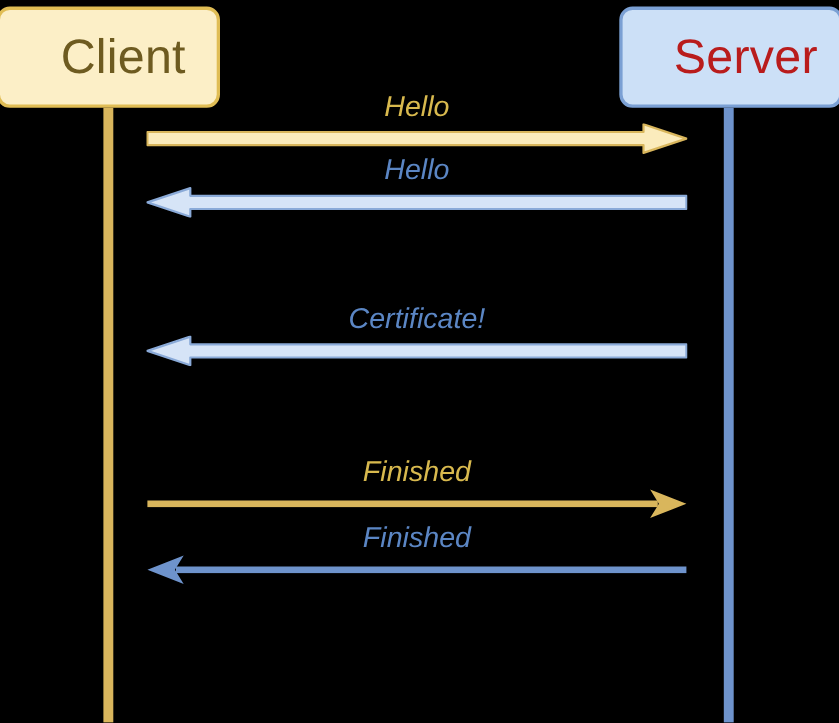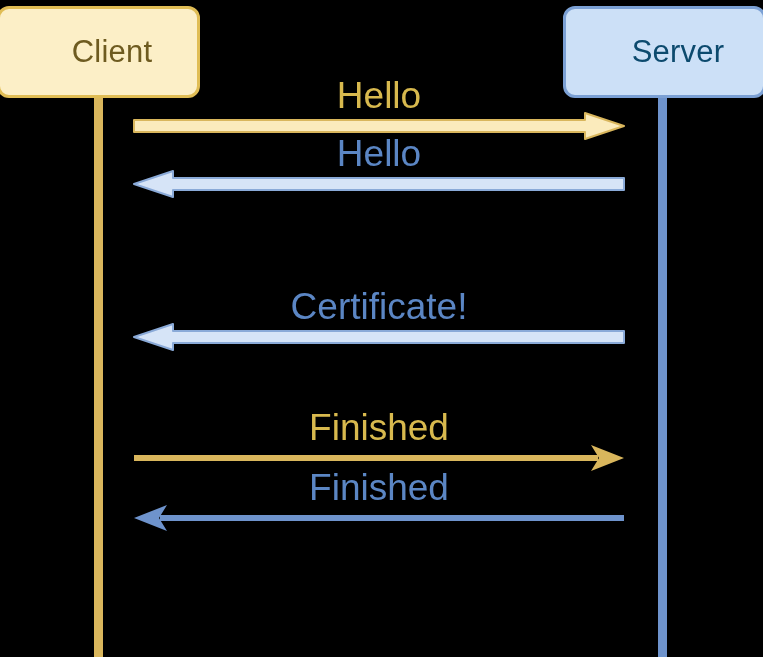--- a/index.html
+++ b/index.html
@@ -21,38 +21,38 @@
     position: absolute;
     top: 6px;
     height: 92px;
     border-radius: 12px;
     box-sizing: border-box;
     display: flex;
     align-items: center;
     justify-content: center;
   }
   .actor-label {
-    font-size: 31px;
+    font-size: 44px;
     letter-spacing: 0.2px;
     margin-left: 27px;
   }
   #client-box {
     left: -3px;
     width: 203px;
     background: #FCEFC7;
     border: 3px solid #E0BD55;
   }
   #client-box .actor-label { color: #6E5B20; }
   #server-box {
     left: 563px;
     width: 203px;
     background: #CCE0F7;
     border: 3px solid #7BA0D4;
   }
-  #server-box .actor-label { color: #0c4a6e; }
+  #server-box .actor-label { color: #b91c1c; }
 
   
   .lifeline {
     position: absolute;
     top: 98px;
     width: 9px;
     height: 559px;
   }
   #client-lifeline { left: 94px; background: #D9B65C; }
   #server-lifeline { left: 658px; background: #6E93CC; }
@@ -63,40 +63,41 @@
     left: 133px;
     width: 492px;
     height: 62px;
   }
   .msg-label {
     position: absolute;
     left: 0;
     top: 0;
     width: 100%;
     text-align: center;
-    font-size: 37px;
+    font-size: 26px;
     line-height: 36px;
     white-space: nowrap;
+    font-style: italic;
   }
   .msg-label.gold { color: #D8B94E; }
   .msg-label.blue { color: #5B86C4; }
   .msg-arrow {
     position: absolute;
     left: 0;
     top: 34px;
     width: 492px;
     height: 28px;
   }
   .msg-arrow svg { display: block; }
 
   
   #row-hello-req   { top: 78px; }
   #row-hello-res   { top: 136px; }
   #row-cert-req    { top: 211px; }
-  #row-cert-res    { top: 289px; }
+  #row-cert-res    { top: 271px; }
   #row-key         { top: 350px; }
   #row-fin-req     { top: 410px; }
   #row-fin-res     { top: 470px; }
 </style>
 </head>
 <body>
 
 <div id="canvas">
 
   <div class="actor-box" id="client-box">

